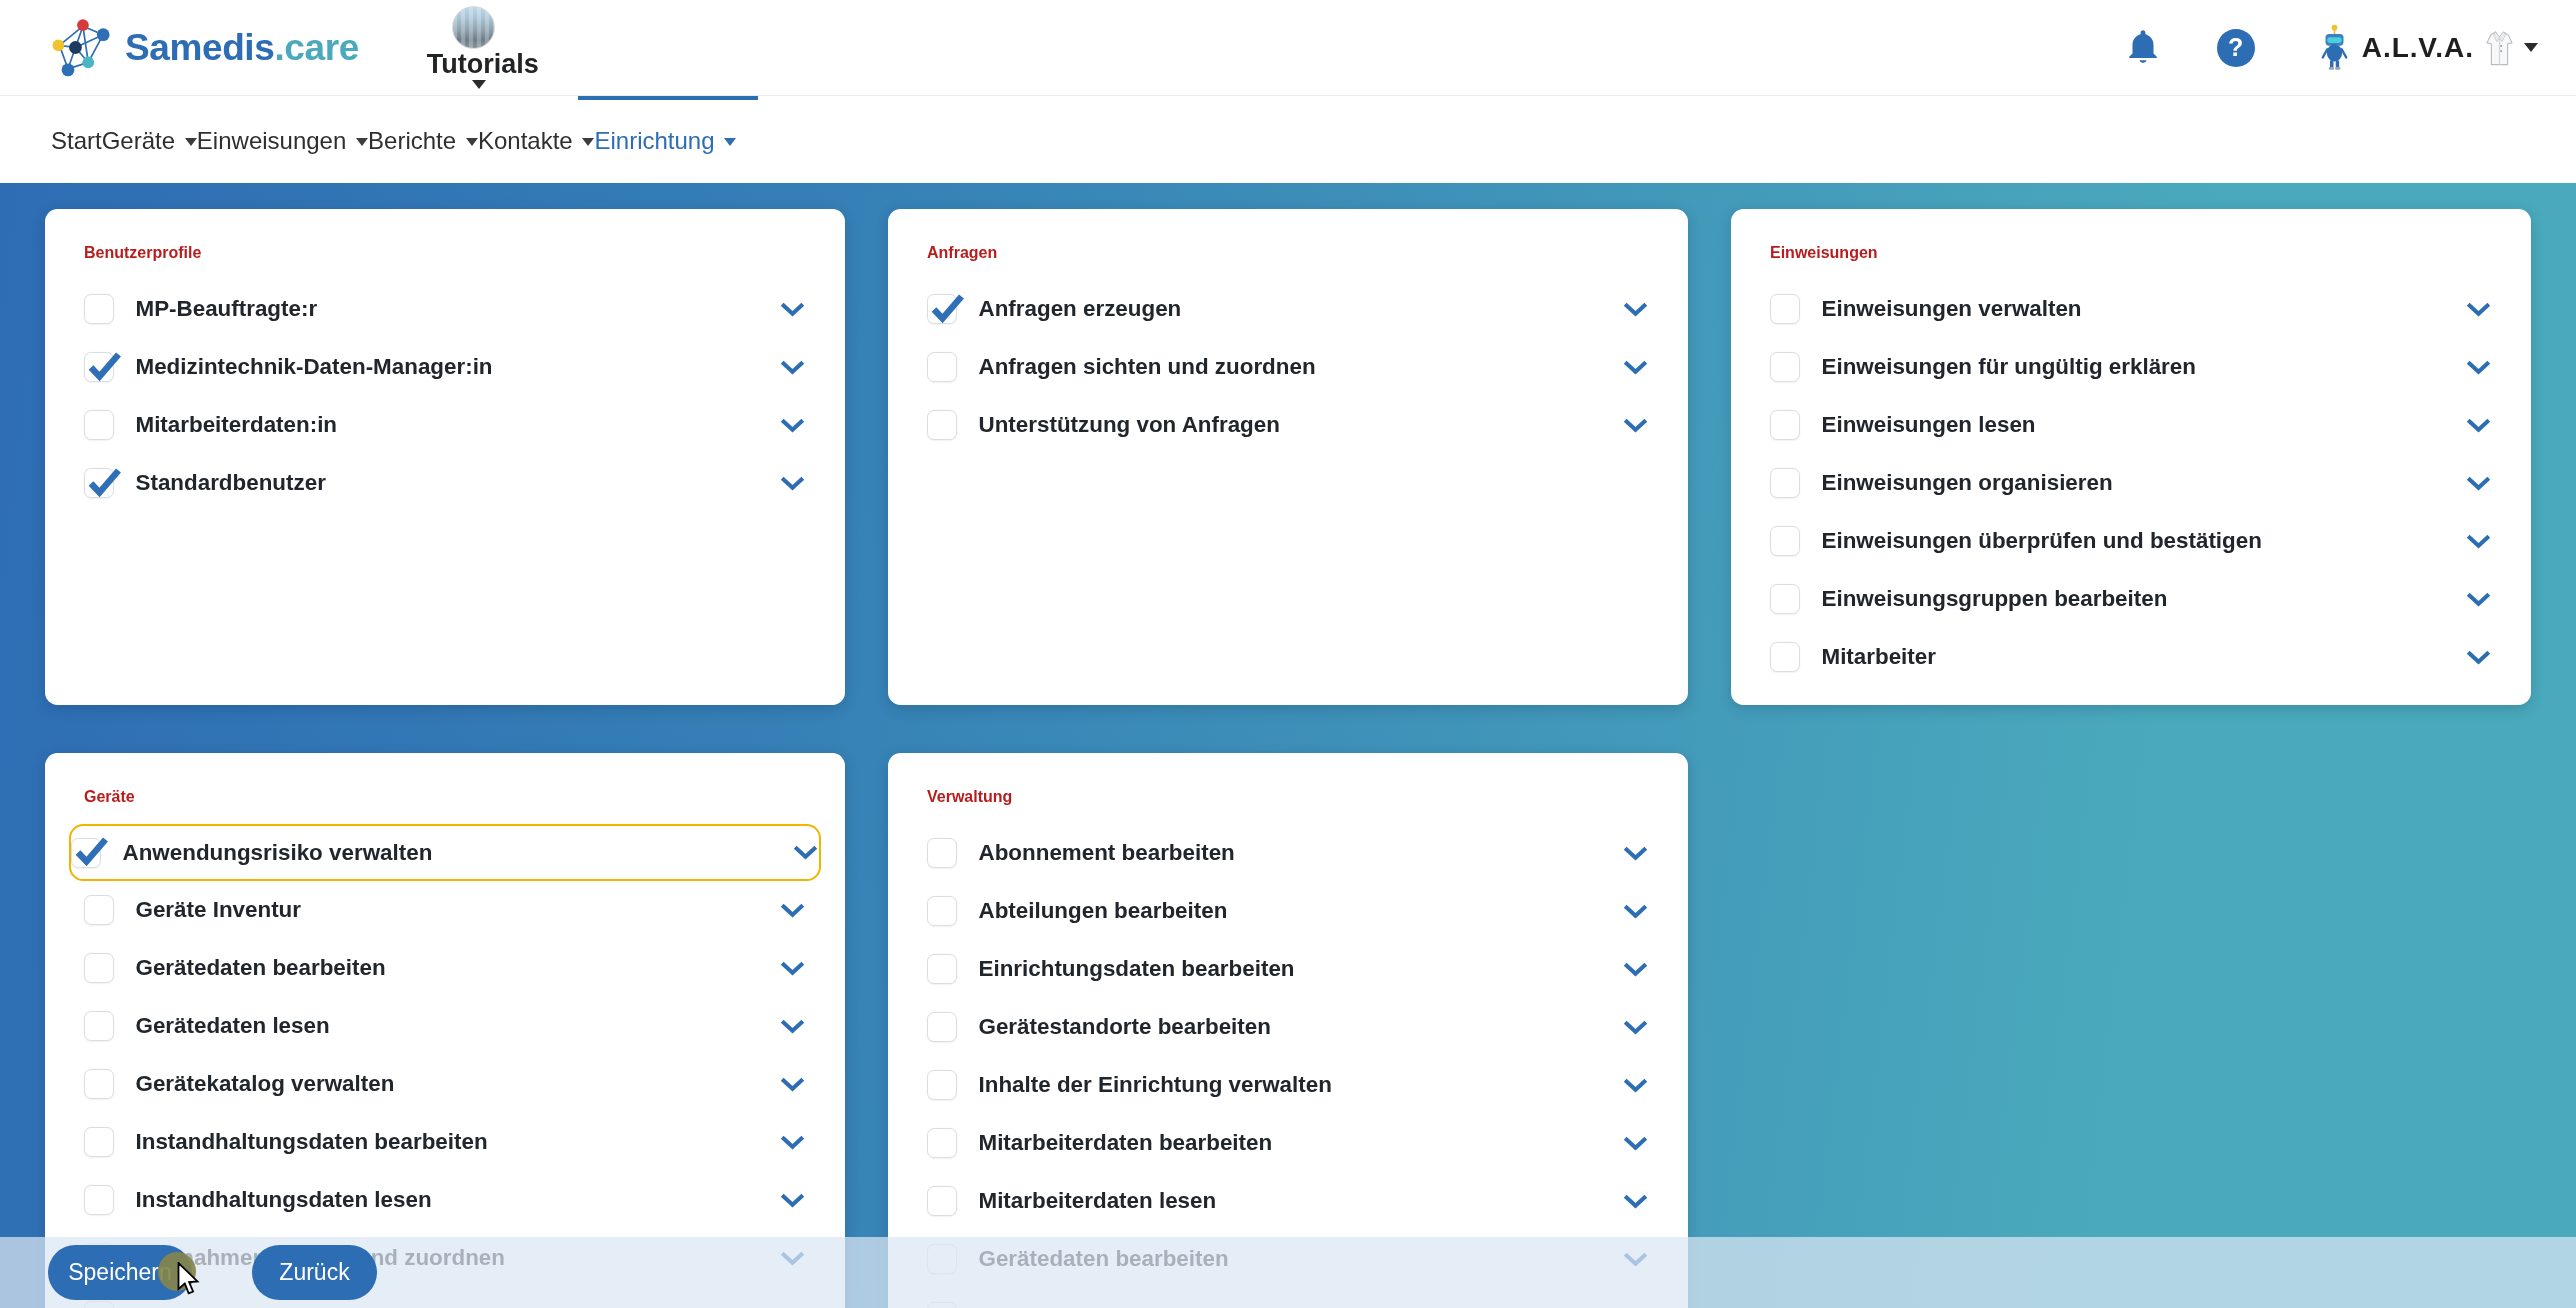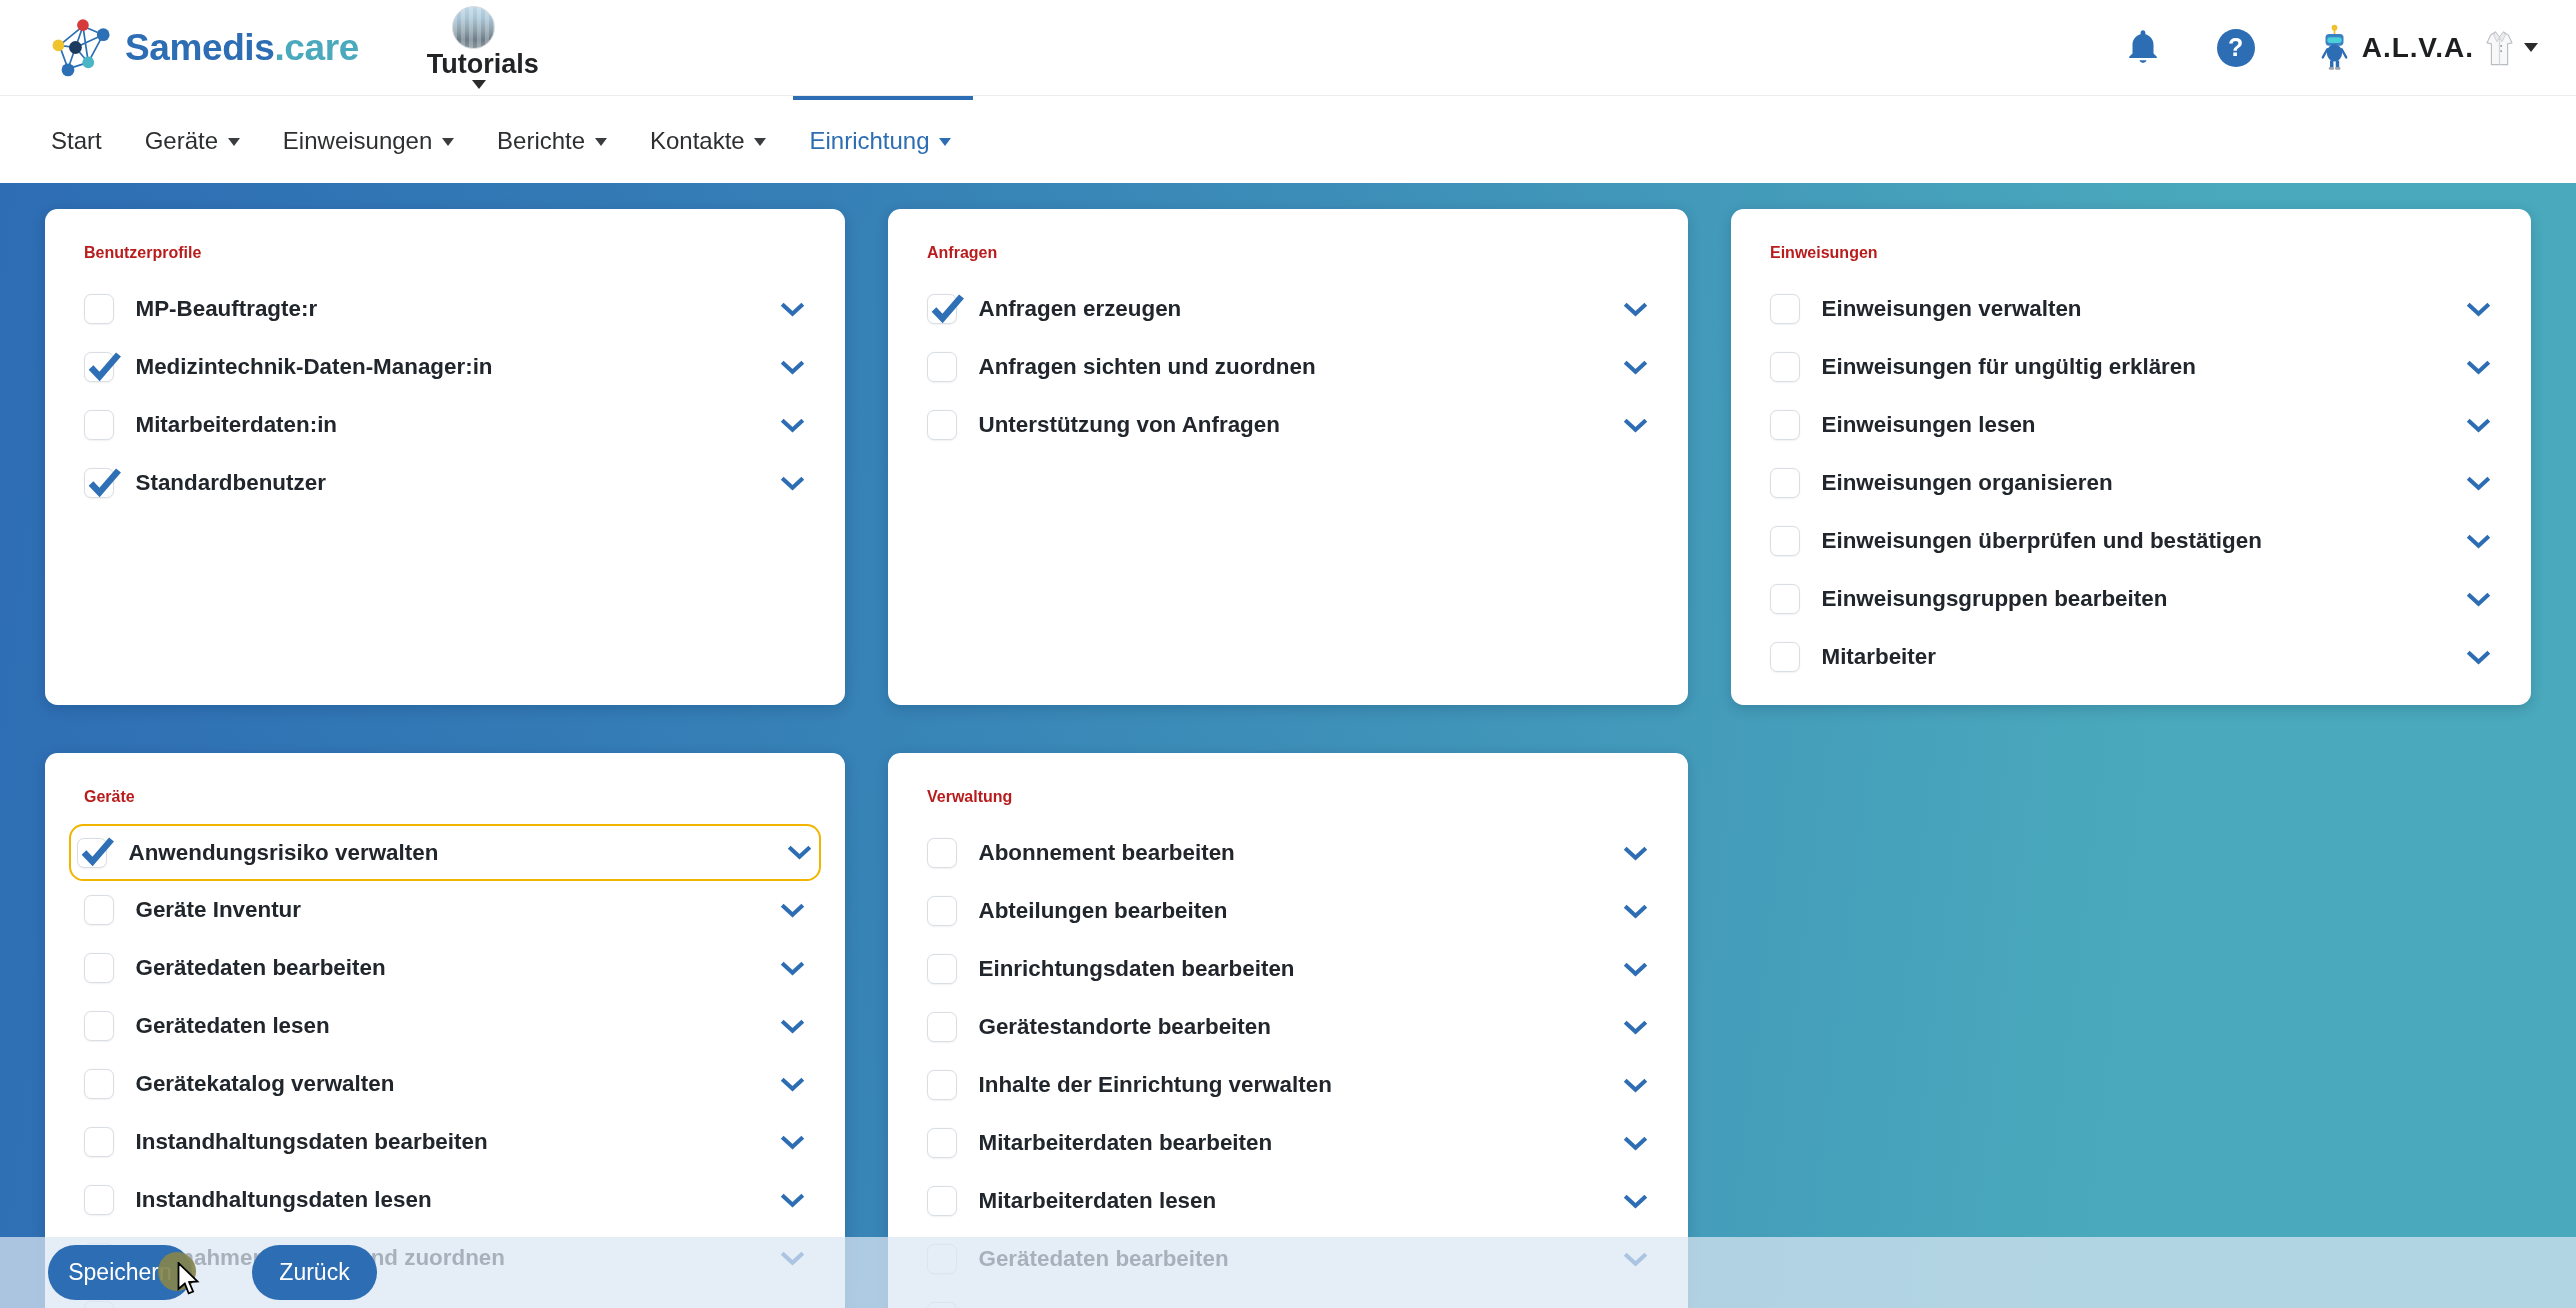--- a/index.html
+++ b/index.html
@@ -37,21 +37,21 @@
   .help-btn{
     width:38px;height:38px;border-radius:50%;background:var(--accent,#2d6db3);
     color:#fff;font-size:25px;font-weight:700;margin-right:66px;
   }
   .user-chip{display:flex;align-items:center;cursor:pointer;}
   .user-name{font-size:28px;font-weight:700;color:#1d1f21;margin:0 12.5px 0 14.3px;letter-spacing:0.9px;}
 
   
   .main-nav{
     position:absolute;left:0;top:98px;width:100%;height:85px;background:#fff;
-    display:flex;align-items:stretch;gap:43px;padding-left:51px;box-sizing:border-box;z-index:19;
+    display:flex;align-items:stretch;padding-left:51px;box-sizing:border-box;z-index:19;
   }
   .nav-item{display:flex;align-items:center;font-size:24px;color:#2d2f31;cursor:pointer;position:relative;}
   .nav-item .caret{border-top-color:#3a3c3e;border-left-width:6.3px;border-right-width:6.3px;border-top-width:8px;margin-left:9.8px;margin-top:2.7px;}
   .nav-item.active{color:var(--accent,#2d6db3);}
   .nav-item.active .caret{border-top-color:var(--accent,#2d6db3);}
   .nav-item.active::after{
     content:"";position:absolute;top:-5.4px;left:-16px;right:-21.5px;height:7.2px;
     background:var(--accent,#2d6db3);
   }
 
@@ -65,21 +65,21 @@
     column-gap:43px;row-gap:48px;padding:26px 44px 0 45px;
   }
   .card{
     background:#fff;border-radius:12.5px;box-shadow:0 3.6px 12.5px rgba(0,30,60,.18);
     padding:30px 39px 0 39px;box-sizing:border-box;overflow:visible;
   }
   .card-title{font-size:16px;line-height:27px;font-weight:700;color:#b91c1c;margin:0 0 14.3px 0;}
   .perm-row{height:58px;display:flex;align-items:center;box-sizing:border-box;}
   .perm-row.highlighted{
     border:2.7px solid var(--highlight,#f1b500);border-radius:14.3px;
-    margin:0 -15px;padding:0 6px;height:57px;
+    margin:0 -15px;padding:0 0;height:57px;
   }
   .checkbox{
     width:30px;height:30px;border:1.8px solid #d9dee4;border-radius:7.2px;background:#fff;
     box-sizing:border-box;position:relative;flex:0 0 auto;cursor:pointer;
     box-shadow:0 0.9px 1.8px rgba(0,0,0,.06);
   }
   .checkbox svg{position:absolute;left:0.9px;top:-2.7px;overflow:visible;display:none;}
   .checkbox.checked svg{display:block;}
   .perm-label{font-size:22.4px;font-weight:700;color:#20262c;margin-left:21.5px;flex:1 1 auto;
     white-space:nowrap;overflow:hidden;}

